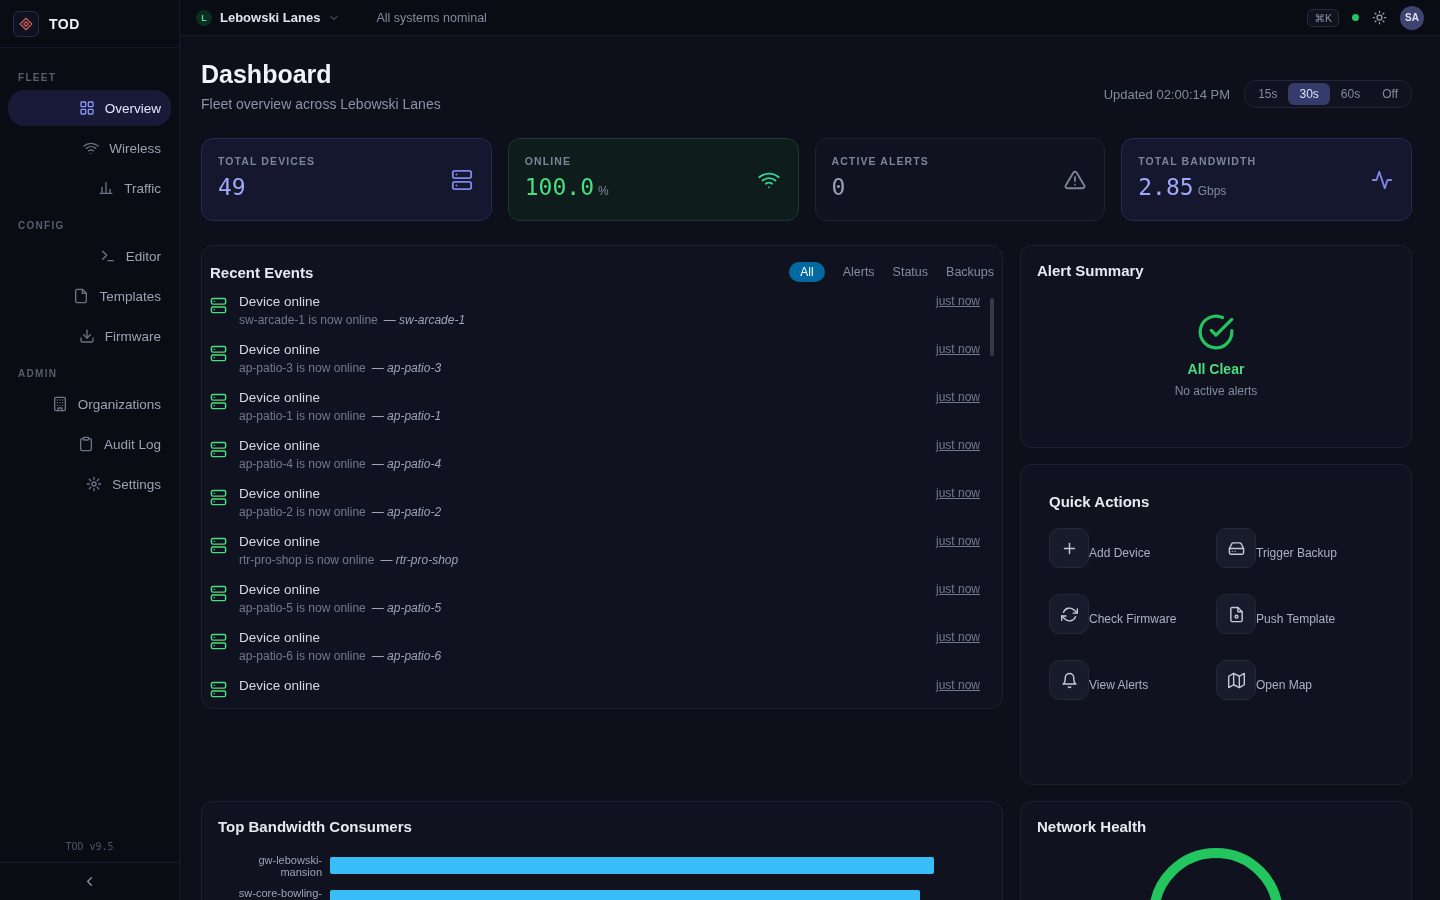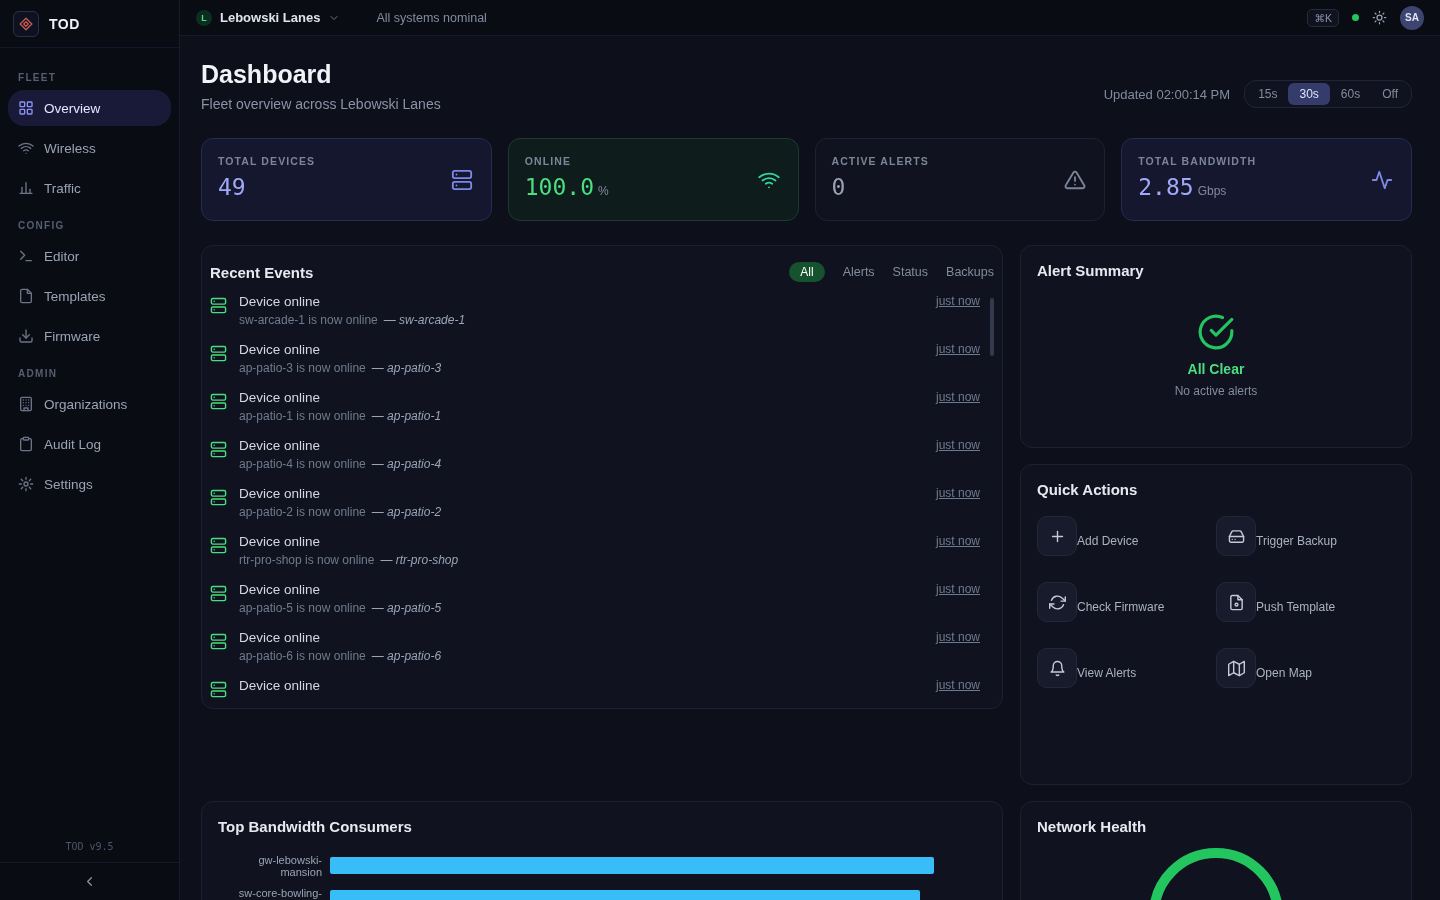--- a/index.html
+++ b/index.html
@@ -15,21 +15,21 @@
   .logo-row { height:48px; display:flex; align-items:center; gap:10px; padding:0 13px;
               border-bottom:1px solid #14172a; }
   .logo-box { width:26px; height:26px; border:1px solid #2a2f45; border-radius:6px;
               display:grid; place-items:center; color:#c25a52; background:#0e1120; }
   .logo-box svg { width:14px; height:14px; stroke-width:2.4; }
   .logo-text { font-size:14px; font-weight:700; letter-spacing:.5px; color:#f1f3f8; }
   .nav { padding:14px 8px 0; }
   .section-label { font-size:10px; font-weight:700; letter-spacing:1.3px; color:#565e70;
                    padding:10px 10px 7px; }
   .nav-item { display:flex; align-items:center; gap:10px; height:36px; padding:12px 10px;
-              border-radius:16px; color:#9aa3b5; font-size:13.5px; cursor:pointer; margin-bottom:4px; }
+              border-radius:16px; color:#9aa3b5; font-size:13.5px; cursor:pointer; margin-bottom:4px;justify-content:flex-end; }
   .nav-item .nav-icon { width:16px; height:16px; color:#6b7487; }
   .nav-item .nav-icon svg { width:16px; height:16px; }
   .nav-item.active { background:rgba(99,102,241,0.16); color:#e3e7ff; }
   .nav-item.active .nav-icon { color:#8b95f6; }
   .sidebar-spacer { flex:1; }
   .version { font-family:"DejaVu Sans Mono", monospace; font-size:10px; color:#4d5566;
              text-align:center; padding-bottom:10px; }
   .collapse-row { border-top:1px solid #161928; height:38px; display:flex; align-items:center;
                   justify-content:center; color:#8b93a7; cursor:pointer; }
   .collapse-row svg { width:15px; height:15px; }
@@ -81,41 +81,41 @@
   .col-left  { width:802px; flex:none; display:flex; flex-direction:column; }
   .col-right { flex:1; display:flex; flex-direction:column; }
   .card { background:#10131f; border:1px solid #1c2033; border-radius:12px; overflow:hidden; }
   .card-title { font-size:15px; font-weight:600; color:#e6e9f0; }
 
   
   .events-card { height:464px; padding:16px 8px 0; display:flex; flex-direction:column; }
   .events-head { display:flex; align-items:center; justify-content:space-between; }
   .filters { display:flex; align-items:center; gap:18px; }
   .filter { font-size:12.5px; color:#828b9e; cursor:pointer; }
-  .filter.active { background:#14532d; color:#ffffff; padding:3px 11px; border-radius:999px; font-size:12px; }
+  .filter.active { background:#0369a1; color:#ffffff; padding:3px 11px; border-radius:999px; font-size:12px; }
   .events-list { margin-top:12px; flex:1; overflow:hidden; position:relative; }
   .event-row { display:flex; align-items:flex-start; gap:12px; height:48px; cursor:pointer; }
   .event-icon { color:#4ade80; margin-top:3px; } .event-icon svg { width:17px; height:17px; }
   .event-main { flex:1; min-width:0; }
   .event-title { font-size:13.5px; color:#d4d8e2; }
   .event-sub { font-size:12px; color:#707a8e; margin-top:4px; }
   .event-sub .suffix { color:#9aa3b8; margin-left:6px;font-style:italic; }
   .event-time { font-size:12px; color:#707a8e; padding-right:14px;text-decoration:underline; }
   .scroll-thumb { position:absolute; right:0; top:4px; width:4px; height:58px; border-radius:2px;
                   background:#343a4e; cursor:pointer; }
 
   
   .alert-card { height:203px; padding:16px; display:flex; flex-direction:column; }
   .as-body { flex:1; display:flex; flex-direction:column; align-items:center; justify-content:center; }
   .as-check { color:#22c55e; } .as-check svg { width:38px; height:38px; stroke-width:2; }
   .as-status { color:#4ade80; font-size:14px; font-weight:600; margin-top:10px; }
   .as-detail { color:#828b9e; font-size:12px; margin-top:7px; }
 
   
-  .qa-card { height:321px; margin-top:16px; padding:16px; }
+  .qa-card { height:321px; margin-top:16px; padding:28px; }
   .qa-grid { display:grid; grid-template-columns:1fr 1fr; margin-top:6px; }
   .qa-item { display:flex; align-items:center; padding:12px 0 14px; cursor:pointer; }
   .qa-icon { width:40px; height:40px; border-radius:10px; background:#181b2b; border:1px solid #232738;
              display:grid; place-items:center; color:#c3c9da; }
   .qa-icon svg { width:17px; height:17px; }
   .qa-label { margin-top:9px; font-size:12px; color:#aab1c2; }
 
   
   .bw-card { height:260px; margin-top:92px; padding:16px; }
   .bw-rows { margin-top:14px; }

